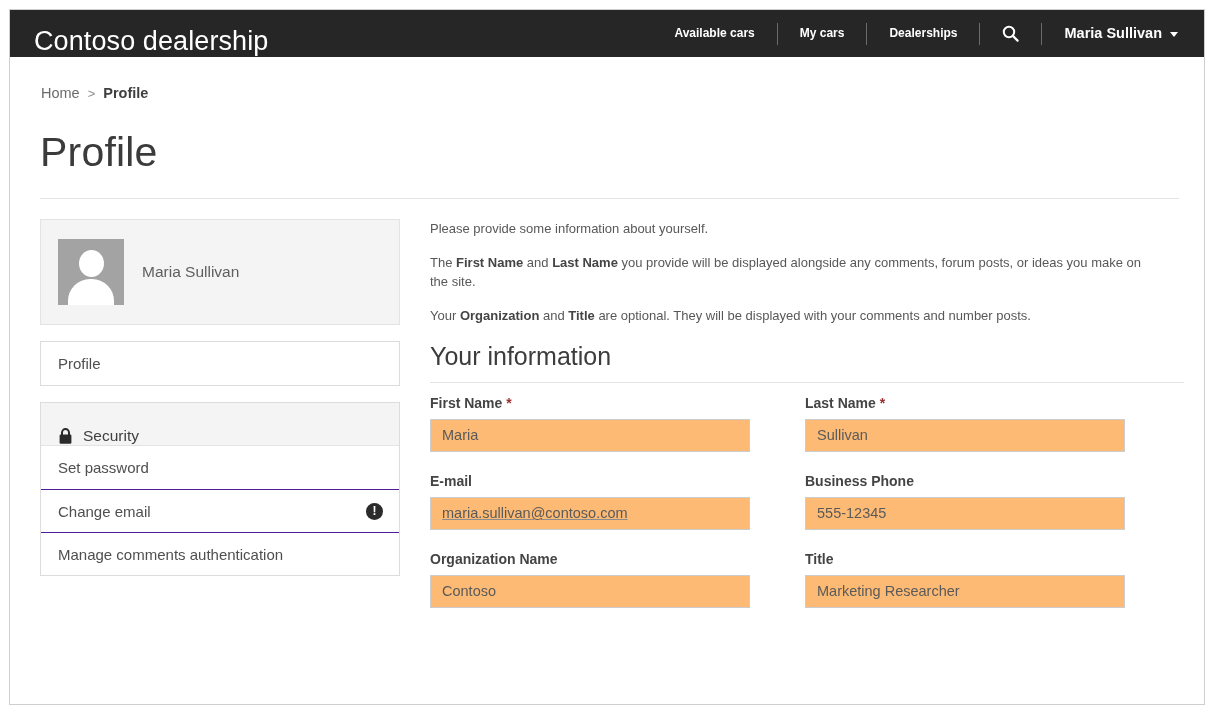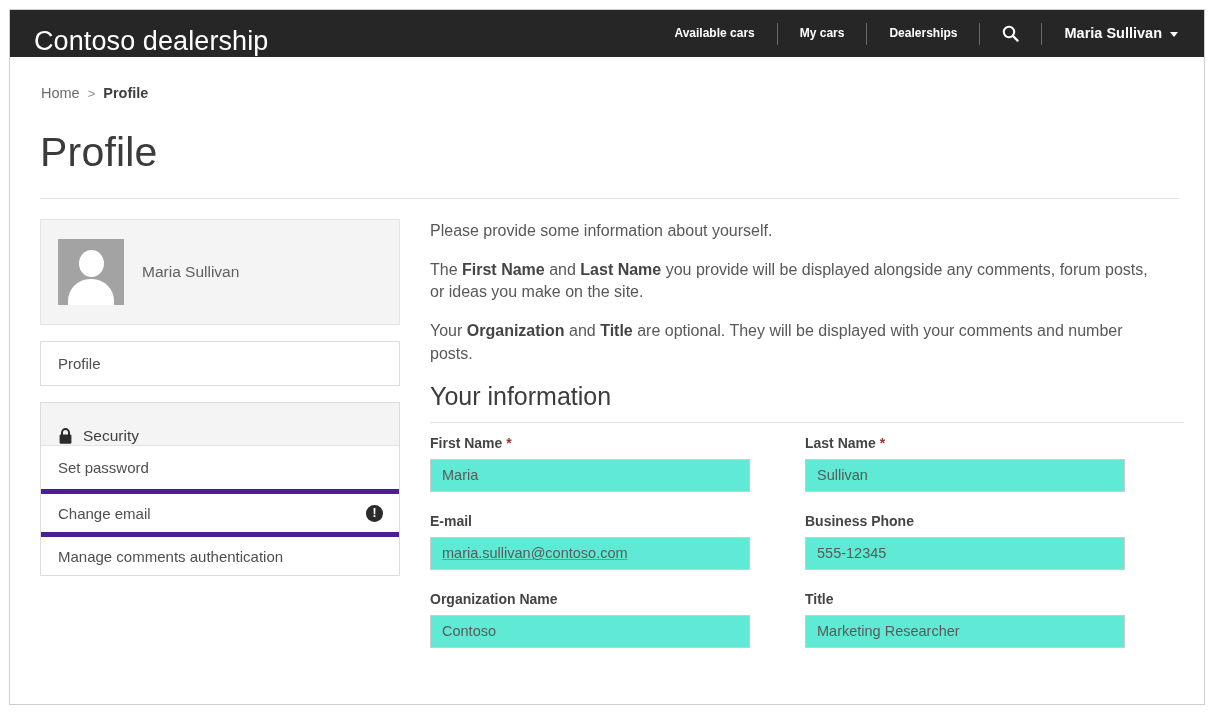--- a/index.html
+++ b/index.html
@@ -181,21 +181,21 @@
   .list-row {
     height: 43px;
     display: flex;
     align-items: center;
     padding: 0 16px 0 17px;
     font-size: 15px;
     color: #4f4f4f;
     cursor: pointer;
     box-sizing: border-box;
   }
-  .list-row + .list-row { border-top: 5px solid #4c1d95; }
+  .list-row + .list-row { border-top: 1px solid #4c1d95; }
   .list-header {
     background: #f4f4f4;
     border-bottom: 1px solid #e3e3e3;
     height: 43px;
     display: flex;
     align-items: flex-end;
     padding: 0 17px;
     font-size: 15.5px;
     color: #3f3f3f;
     box-sizing: border-box;
@@ -213,21 +213,21 @@
     align-items: center;
     justify-content: center;
     line-height: 1;
     flex: 0 0 auto;
   }
   .badge-alert span { margin-top: -1px; }
 
   
   .intro p {
     margin: 0 0 16px 0;
-    font-size: 16px;
+    font-size: 13px;
     line-height: 1.42;
     color: #585858;
     max-width: 730px;
   }
   .intro p:first-child { margin-top: 1px; }
   .intro b { color: #444; font-weight: bold; }
 
   .section-title {
     font-size: 25px;
     font-weight: 300;
@@ -253,21 +253,21 @@
     font-weight: bold;
     color: #444444;
     margin-bottom: 8px;
     display: block;
   }
   .req { color: #9c3030; font-weight: bold; }
   .field-input {
     width: 100%;
     height: 33px;
     border: 1px solid #cccccc;
-    background: #5eead4;
+    background: #fdba74;
     box-sizing: border-box;
     font-family: "Liberation Sans", sans-serif;
     font-size: 14.5px;
     color: #5a5a5a;
     padding: 0 11px;
     border-radius: 0;
     outline: none;
   }
   .field-input.underlined {
     text-decoration: underline;

